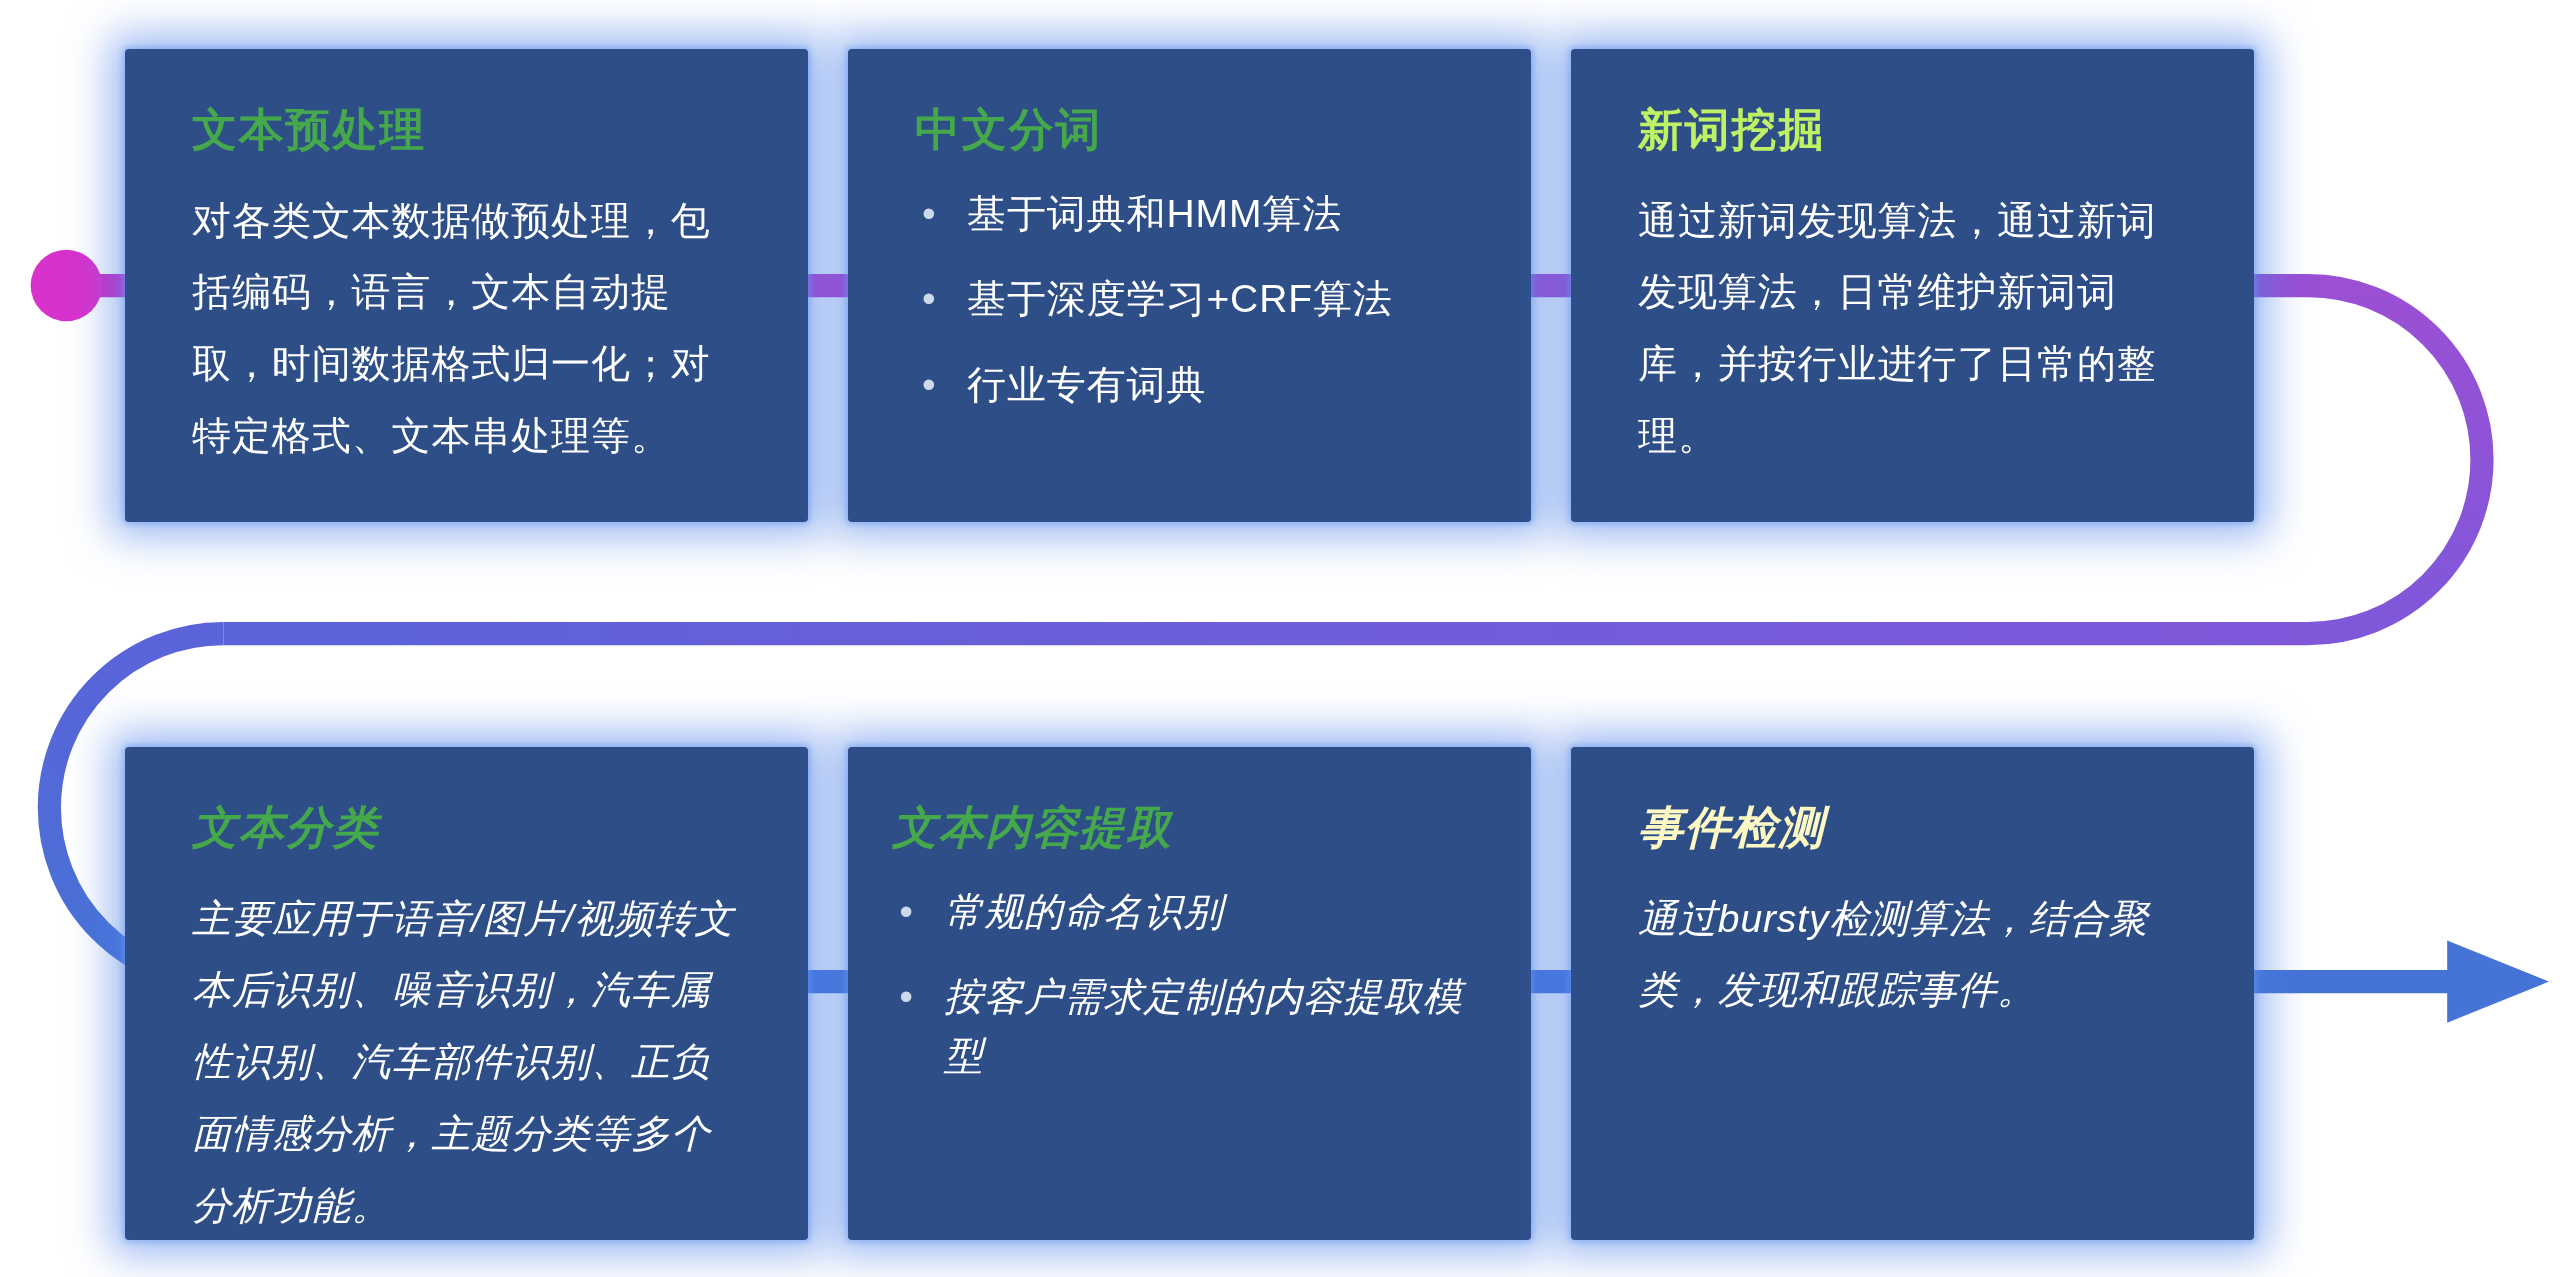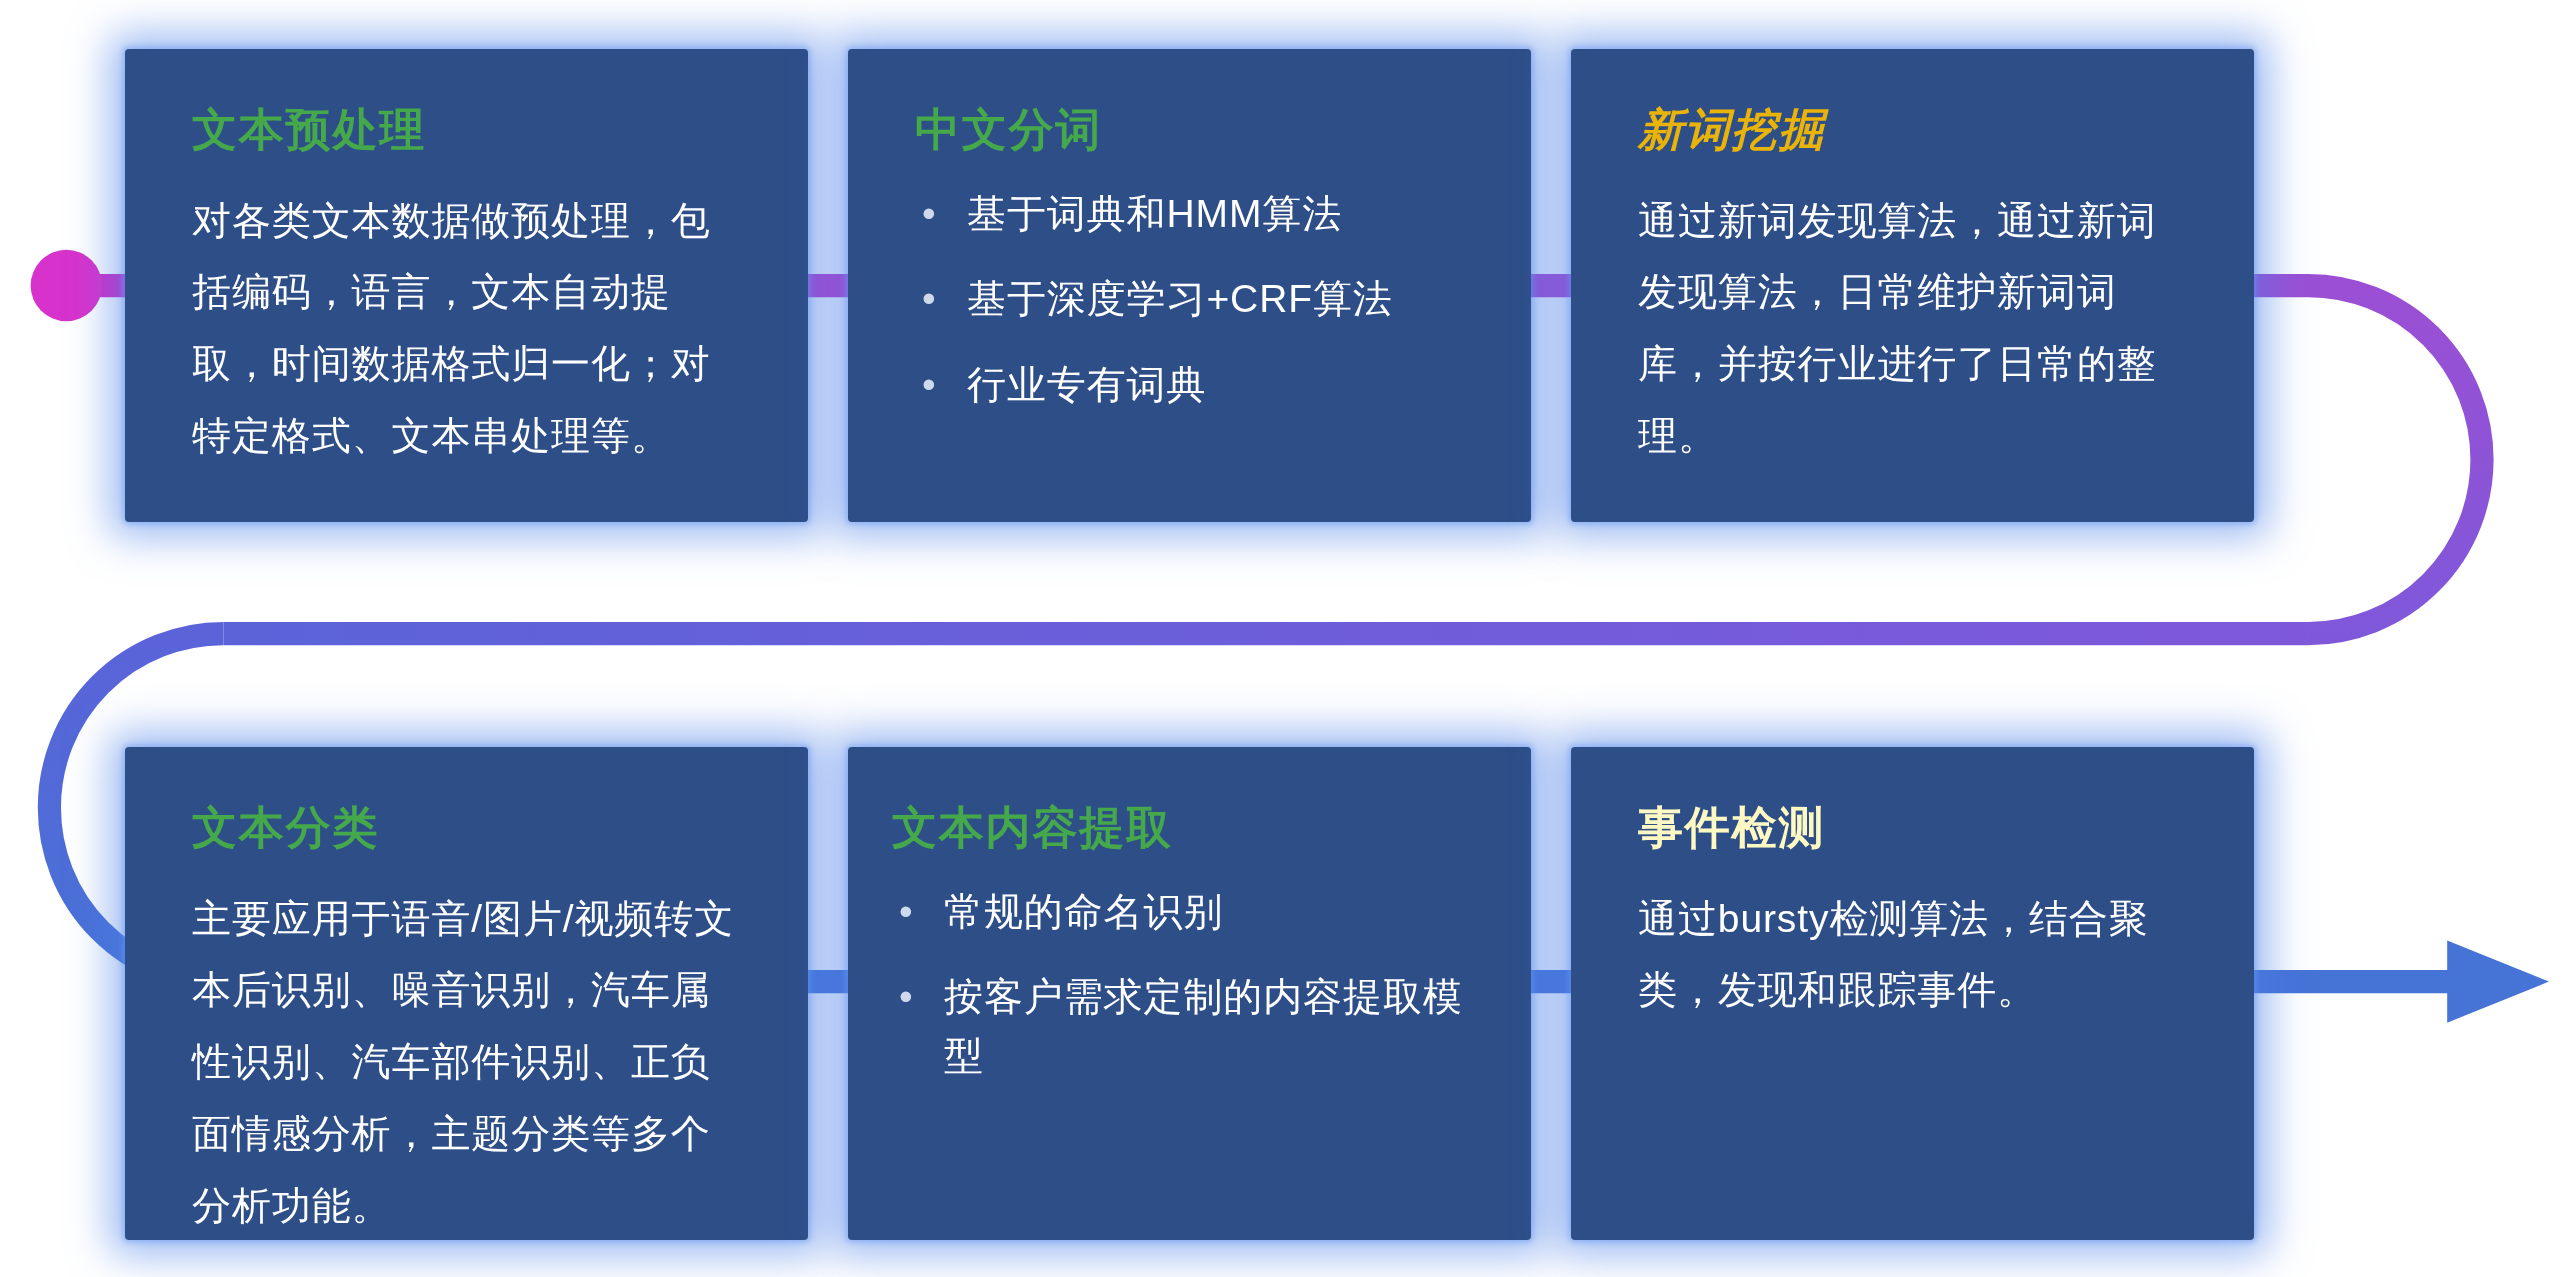--- a/index.html
+++ b/index.html
@@ -16,21 +16,21 @@
   .row-2{top:747px;}
   .card{
     width:683px;
     box-sizing:border-box;
     padding:40px 67px 45px 67px;
     border-radius:4px;
     color:#ffffff;
     box-shadow:0 0 41px 14.3px rgba(74,128,231,0.55), 0 0 5.4px 2.7px rgba(122,170,250,0.45);
   }
   .row-1 .card{height:473px;}
-  .row-2 .card{height:493px;}
+  .row-2 .card{height:493px;font-style:italic;}
   .card-title{
     margin:10.7px 0 25px 0;
     font-size:45px;
     font-weight:bold;
     letter-spacing:1.8px;
   }
   .card-body{
     margin:0;
     font-size:39px;
     line-height:1.84;
@@ -101,21 +101,21 @@
       </div>
       <div class="card" style="background: rgb(46, 78, 136);">
         <h2 class="card-title" style="color: rgb(69, 169, 75);">中文分词</h2>
         <ul class="bullet-list">
           <li>基于词典和HMM算法</li>
           <li>基于深度学习+CRF算法</li>
           <li>行业专有词典</li>
         </ul>
       </div>
       <div class="card" style="background: rgb(46, 78, 136);">
-        <h2 class="card-title" style="color: #eab308; font-style: italic;">新词挖掘</h2>
+        <h2 class="card-title" style="color: #bef264;">新词挖掘</h2>
         <p class="card-body">通过新词发现算法，通过新词发现算法，日常维护新词词库，并按行业进行了日常的整理。</p>
       </div>
     </div>
   <div class="row row-2" id="row2">
       <div class="card" style="background: rgb(46, 78, 136);">
         <h2 class="card-title" style="color: rgb(69, 169, 75);">文本分类</h2>
         <p class="card-body">主要应用于语音/图片/视频转文本后识别、噪音识别，汽车属性识别、汽车部件识别、正负面情感分析，主题分类等多个分析功能。</p>
       </div>
       <div class="card" style="background: rgb(46, 78, 136); padding-left: 44px;">
         <h2 class="card-title" style="color: rgb(69, 169, 75);">文本内容提取</h2>

